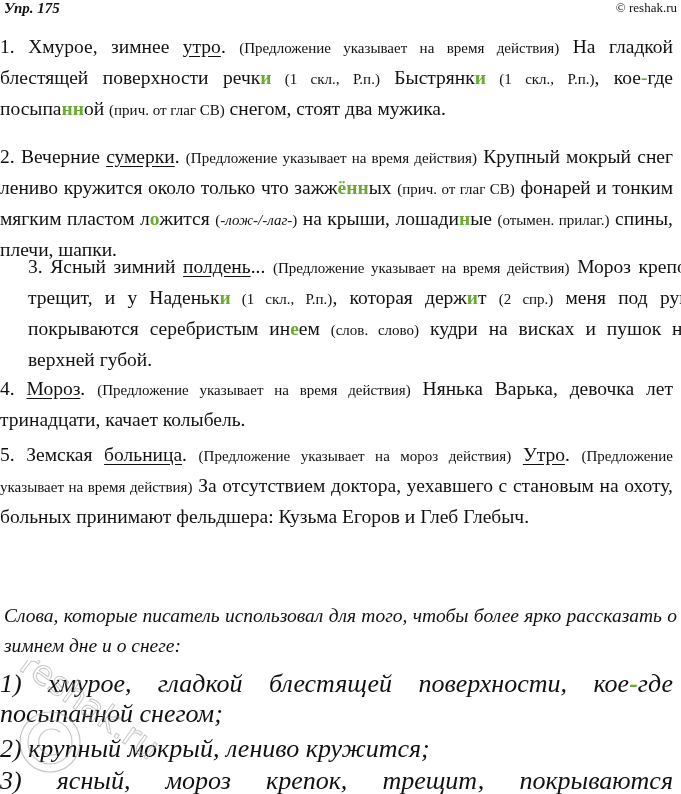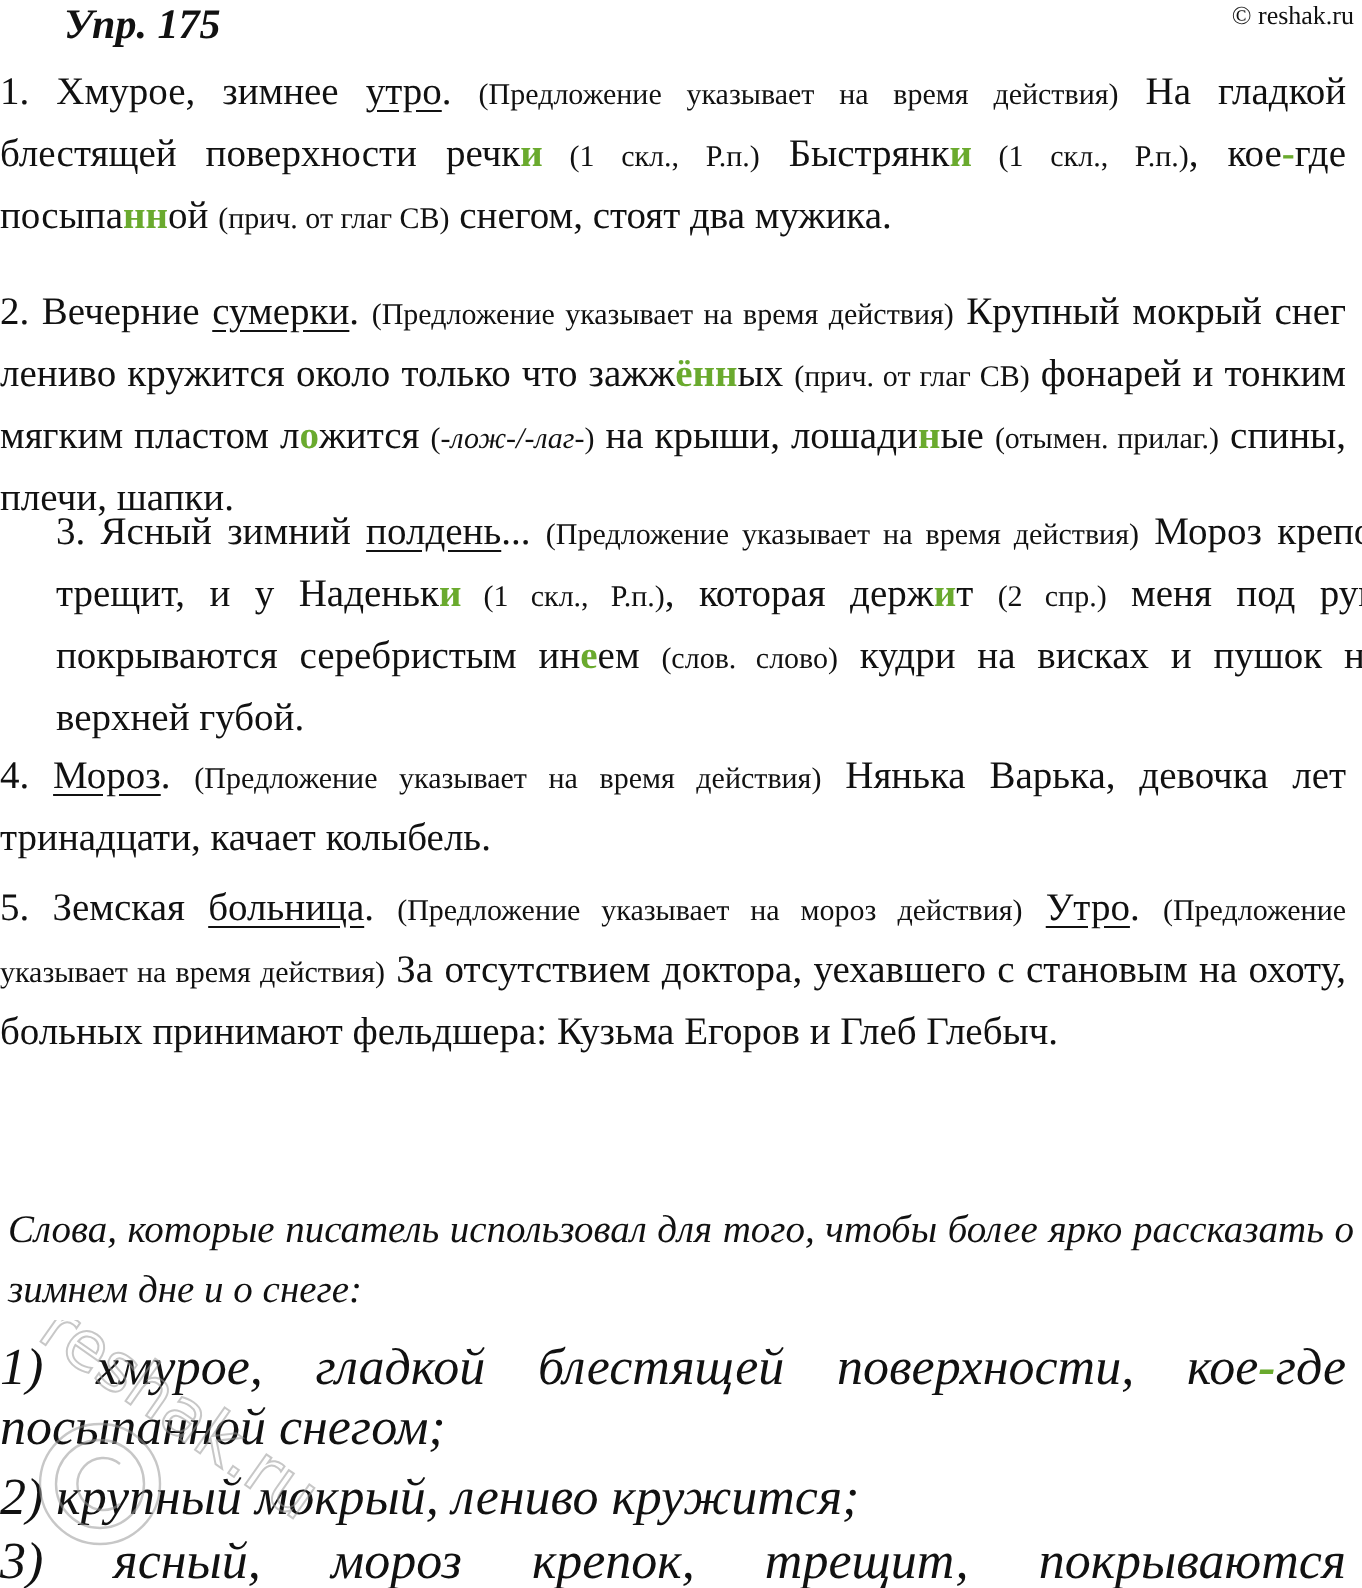--- a/index.html
+++ b/index.html
@@ -6,21 +6,21 @@
   body {
     width: 681px; height: 794px; overflow: hidden; position: relative;
     font-family: "Liberation Serif", "DejaVu Serif", serif;
     color: #111111;
   }
   .header {
     position: absolute; top: 0; left: 0; right: 0; height: 26px;
   }
   .ex-title {
     position: absolute; left: 4px; top: 0px;
-    font-size: 21px; font-weight: bold; font-style: italic; margin-left: 28px;
+    font-size: 15px; font-weight: bold; font-style: italic;
   }
   .site {
     position: absolute; right: 4px; top: 0px;
     font-size: 13px;
   }
   .para {
     position: absolute; left: 0; width: 673px;
     font-size: 19.5px; line-height: 30px;
     text-align: justify;
   }

